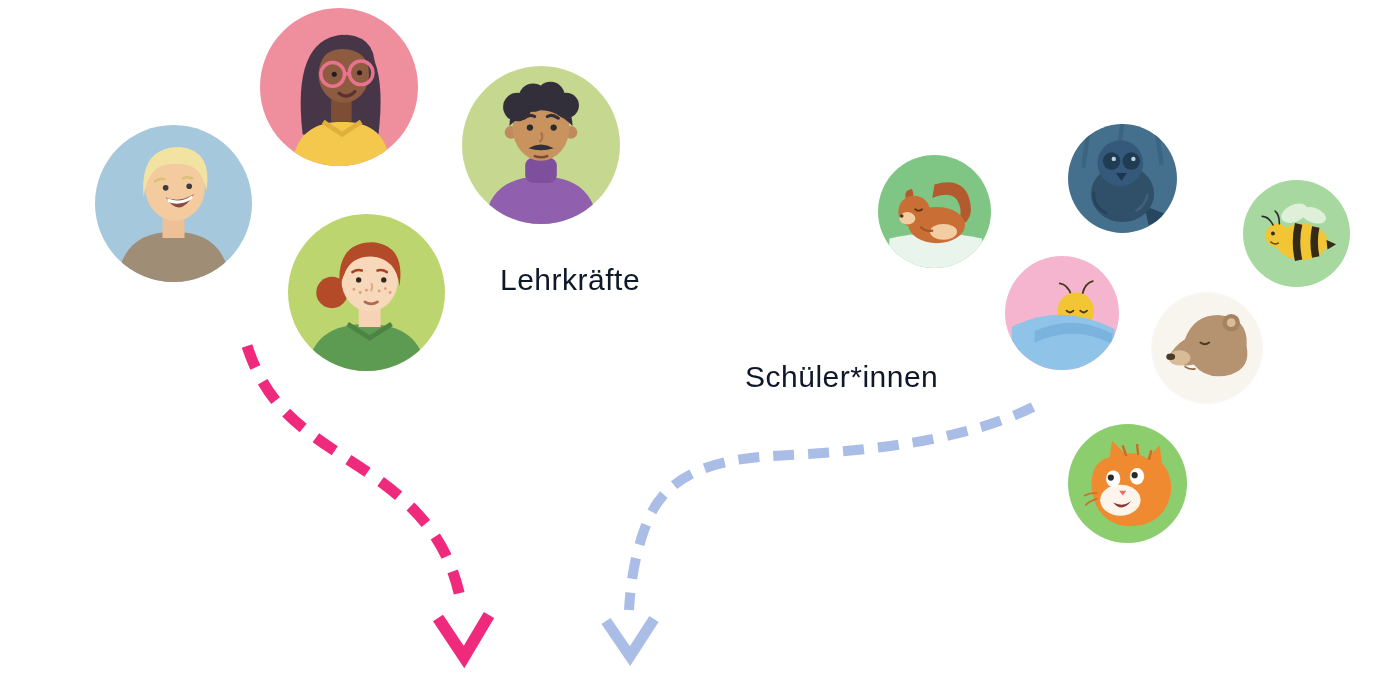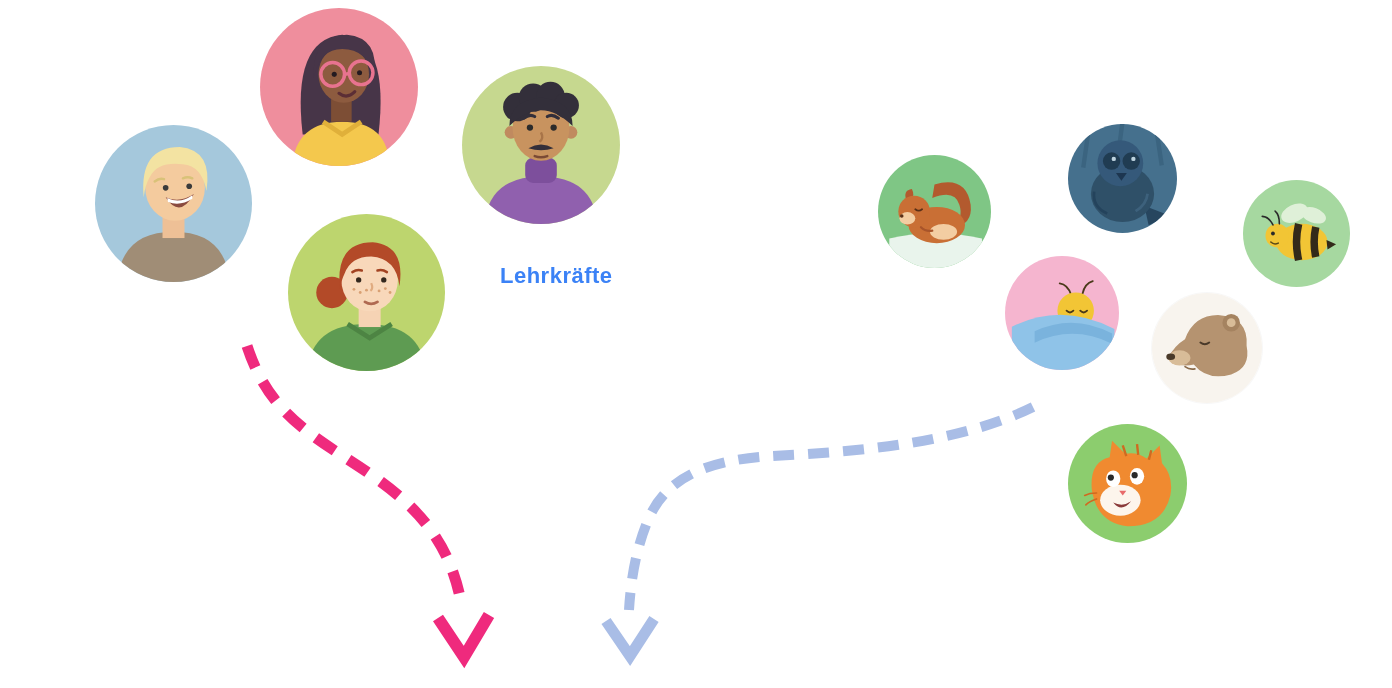--- a/index.html
+++ b/index.html
@@ -27,23 +27,23 @@
   .t-redhead  {left:288px; top:214px; width:157px; height:157px;}
   
   .s-squirrel {left:878px;  top:155px; width:113px; height:113px;}
   .s-bird     {left:1068px; top:124px; width:109px; height:109px;}
   .s-bee      {left:1243px; top:180px; width:107px; height:107px;}
   .s-sleep    {left:1005px; top:256px; width:114px; height:114px;}
   .s-bear     {left:1152px; top:293px; width:110px; height:110px; box-shadow:0 0 0 1px rgba(0,0,0,0.03);}
   .s-cat      {left:1068px; top:424px; width:119px; height:119px;}
   .group-label{
     position:absolute;
-    font-size:22px;
-    font-weight:700;
-    color:#3b82f6;
+    font-size:30px;
+    font-weight:400;
+    color:#0f172a;
     letter-spacing:0.5px;
     white-space:nowrap;
   }
   .label-teachers{left:500px; top:263px;}
   .label-students{left:745px; top:360px;}
   .arrows{
     position:absolute;
     left:0; top:0;
     width:1392px;
     height:688px;
@@ -132,20 +132,21 @@
           <circle cx="62" cy="47.5" r="0.9"></circle>
           <circle cx="65" cy="50" r="0.9"></circle>
       </g>
       <path d="M53,44 q1.5,3.5 -0.5,5" stroke="#e0ab80" stroke-width="1.4" fill="none"></path>
       <path d="M49,56 q4,2.5 8,0" stroke="#b06a52" stroke-width="1.8" fill="none" stroke-linecap="round"></path>
       <path d="M38,70 L52,79 L66,70" stroke="#4d8443" stroke-width="3" fill="none"></path>
     </svg>
   </div>
 
   <div class="group-label label-teachers">Lehrkräfte</div>
+  <div class="group-label label-students">Schüler*innen</div>
 
   <div class="avatar s-squirrel">
     <svg viewBox="0 0 100 100">
       <rect width="100" height="100" fill="#7fc685"></rect>
       <path d="M10,74 Q50,64 92,74 L92,102 L10,102 Z" fill="#e9f4ec"></path>
       <path d="M50,26 Q78,18 82,44 Q84,62 66,64 Q76,56 72,44 Q68,30 48,38 Z" fill="#b35a2e"></path>
       <ellipse cx="52" cy="62" rx="25" ry="16" fill="#c96f35"></ellipse>
       <ellipse cx="58" cy="68" rx="12" ry="7" fill="#f3cda2"></ellipse>
       <path d="M25,40 q-3,-9 5,-10 q3,6 -1,10 Z" fill="#b35a2e"></path>
       <circle cx="32" cy="50" r="14" fill="#c96f35"></circle>

